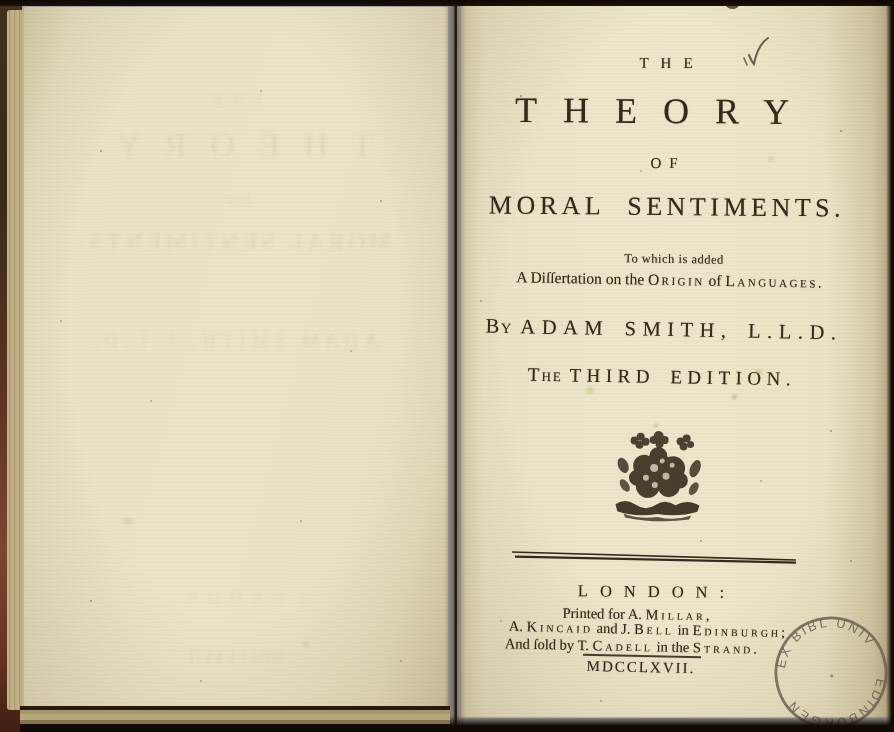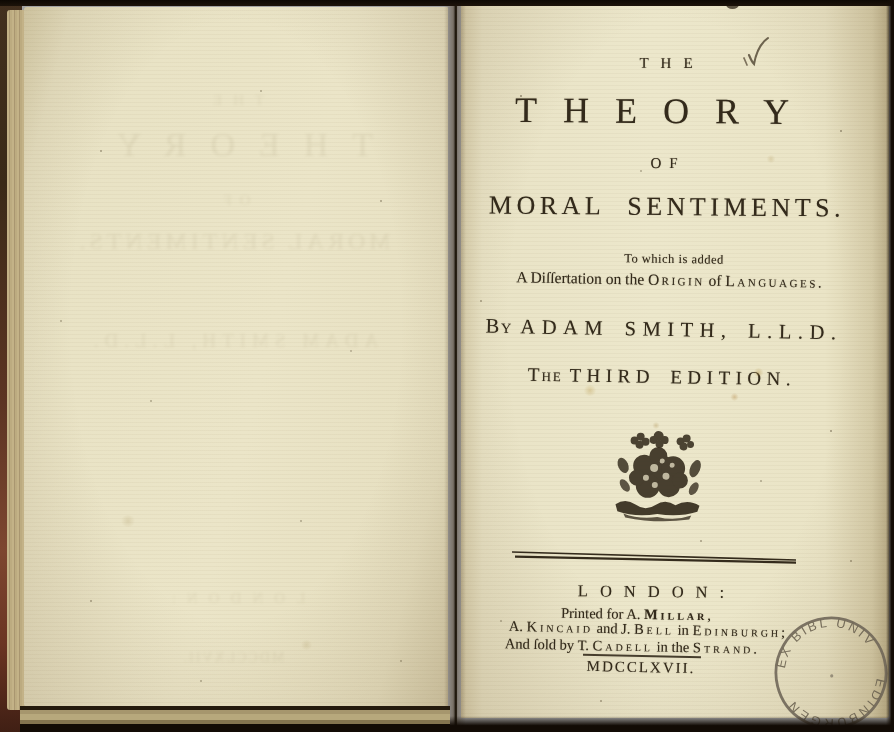--- a/index.html
+++ b/index.html
@@ -135,21 +135,21 @@
   </svg>
 
   <svg class="mark" style="left:512px;top:549px;" width="286" height="18" viewBox="0 0 286 18">
     <line x1="0" y1="3" x2="284" y2="11" stroke="#342b1c" stroke-width="1.7"></line>
     <line x1="3" y1="7.6" x2="284" y2="13.6" stroke="#342b1c" stroke-width="2.1"></line>
   </svg>
 
   <div class="line" style="left:457px;top:582px;width:400px;font-size:16.5px;letter-spacing:12px;transform:rotate(.6deg);">LONDON:</div>
 
   <div class="line" style="left:436px;top:606px;width:400px;font-size:14.5px;transform:rotate(.9deg);">
-    <span>Printed for A. </span><span class="sc" style="letter-spacing:3px;font-weight:bold;">Millar</span><span>,</span>
+    <span>Printed for A. </span><span class="sc" style="letter-spacing:3px;">Millar</span><span>,</span>
   </div>
 
   <div class="line" style="left:447px;top:621px;width:400px;font-size:14.5px;transform:rotate(1.3deg);">
     <span>A. </span><span class="sc" style="letter-spacing:3px;">Kincaid</span><span> and J. </span><span class="sc" style="letter-spacing:3px;">Bell</span><span> in </span><span class="sc" style="letter-spacing:3px;">Edinburgh</span><span>;</span>
   </div>
 
   <div class="line" style="left:431px;top:638px;width:400px;font-size:14.5px;transform:rotate(1.2deg);">
     <span>And ſold by T. </span><span class="sc" style="letter-spacing:3px;">Cadell</span><span> in the </span><span class="sc" style="letter-spacing:3px;">Strand</span><span>.</span>
   </div>
 

